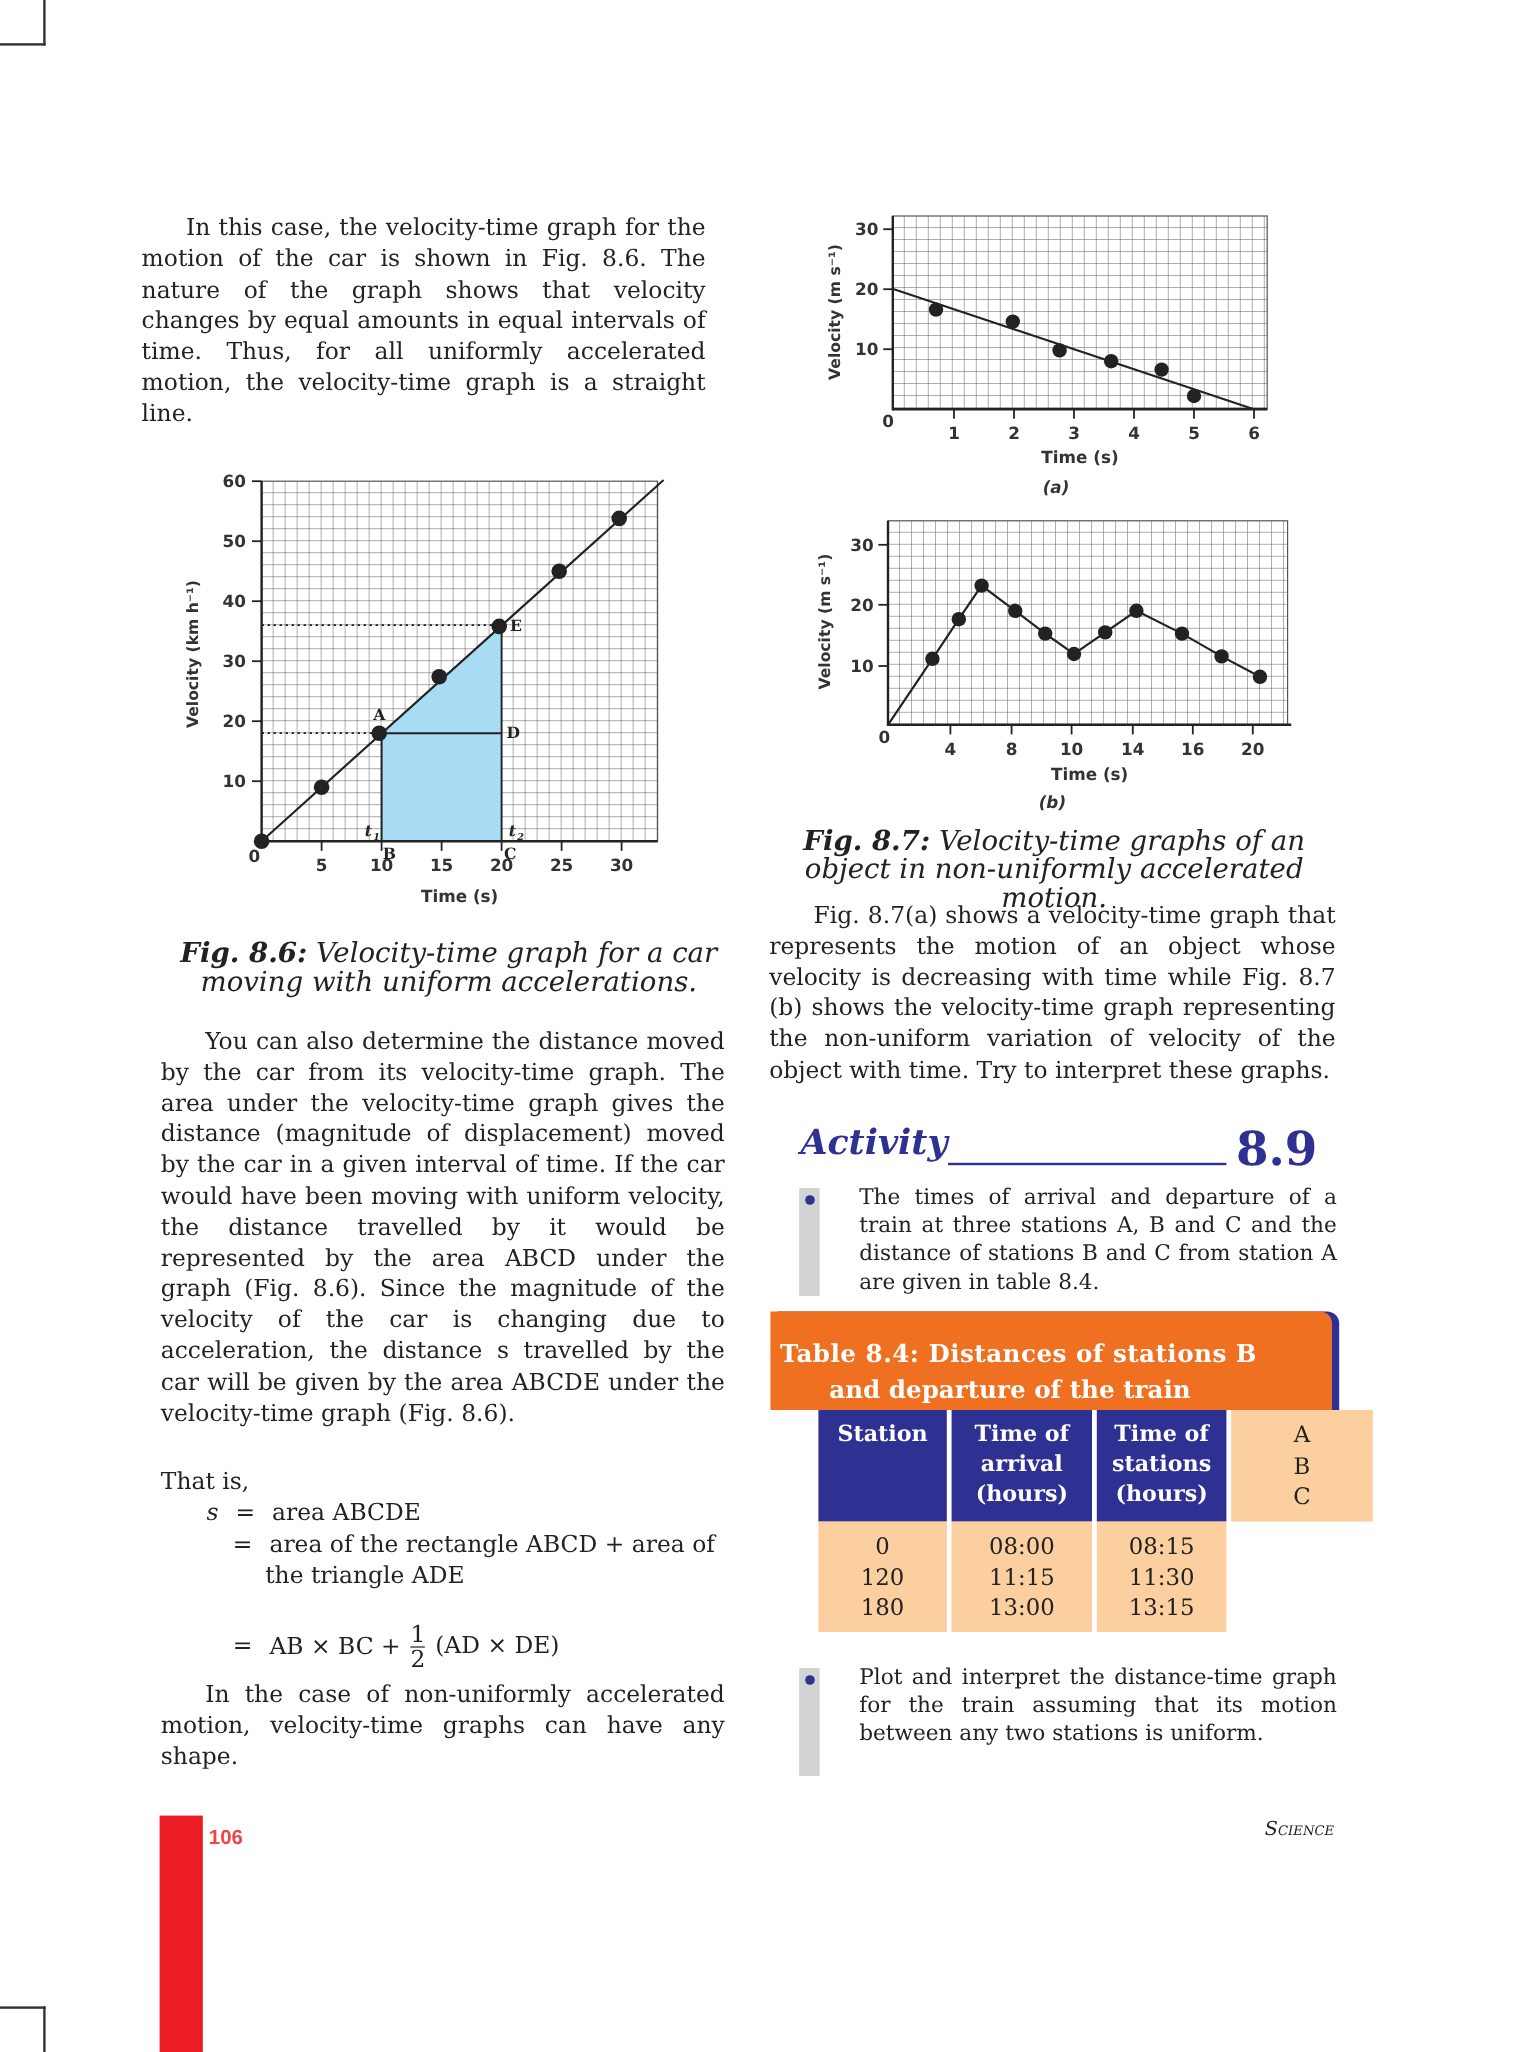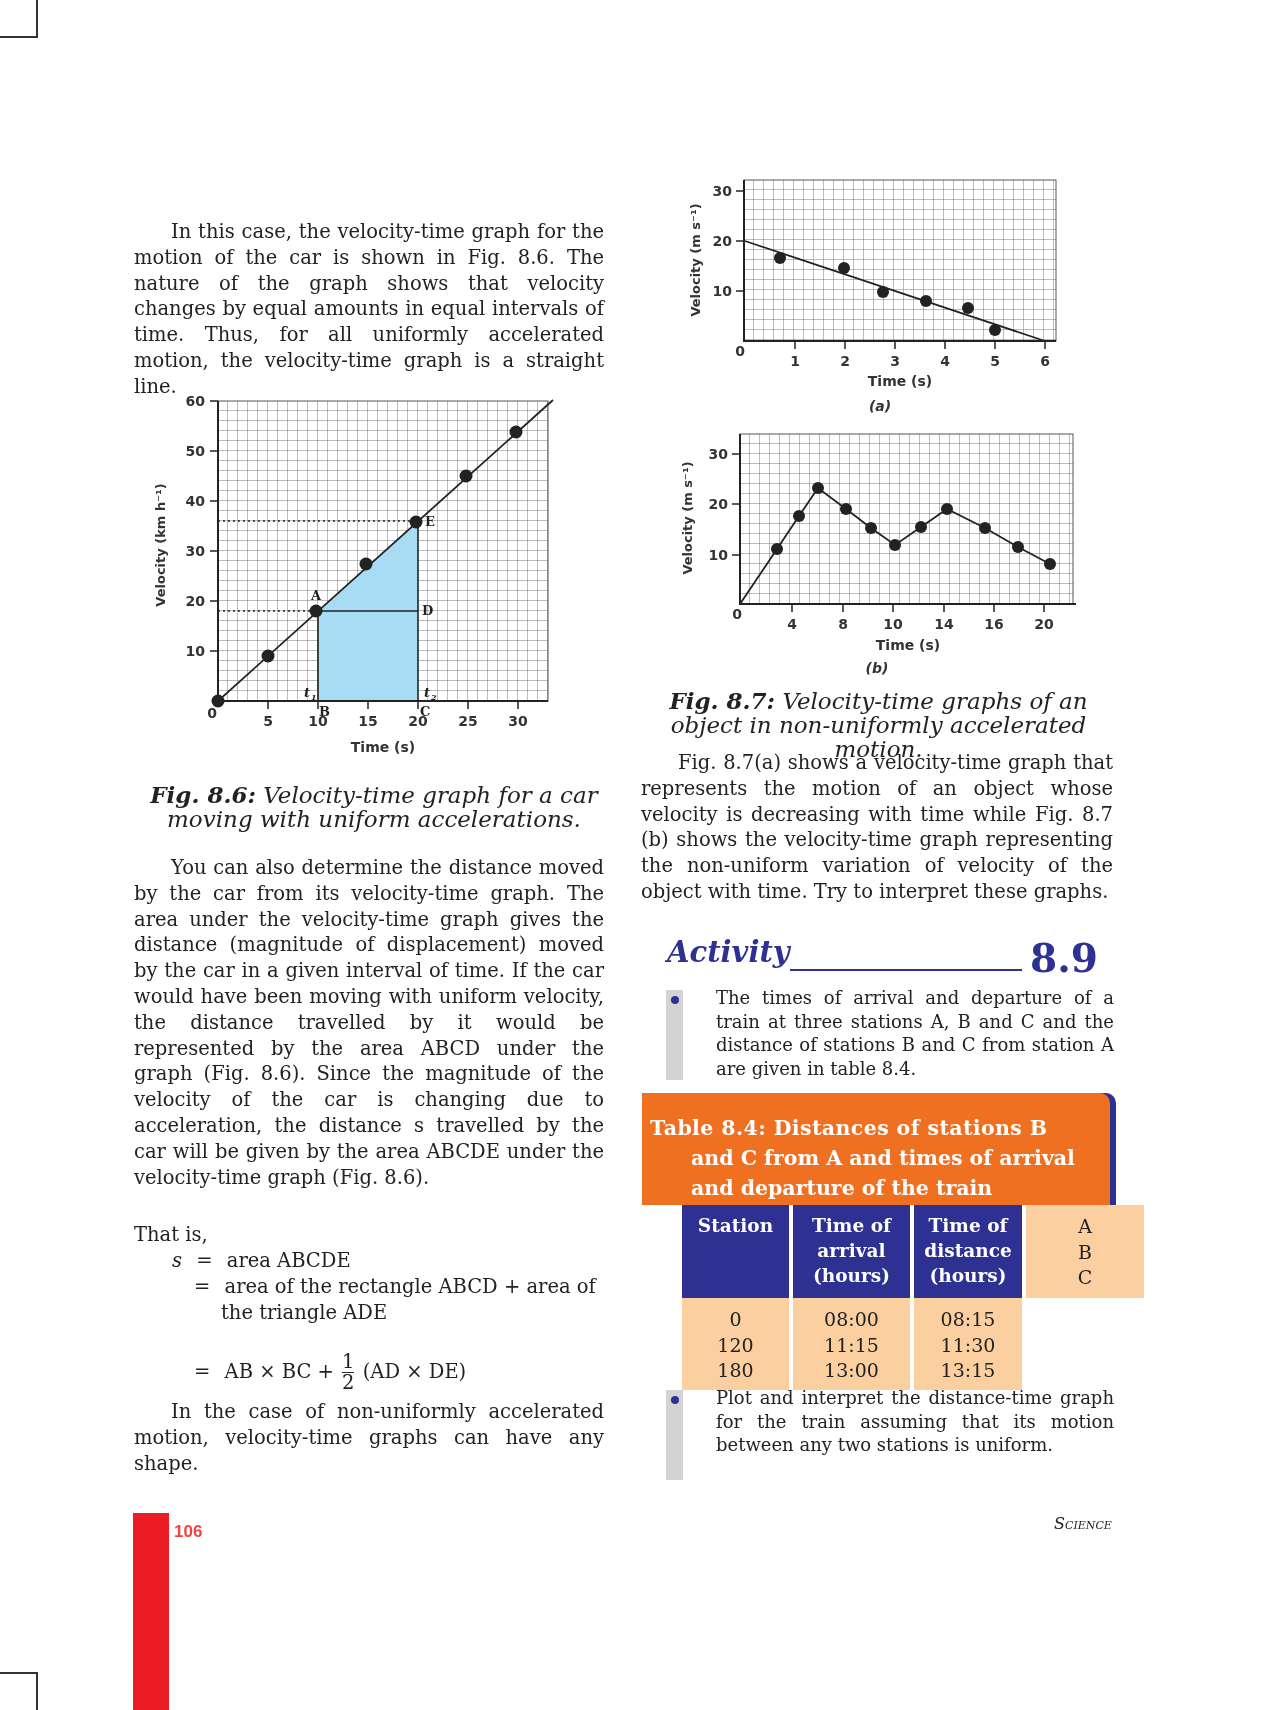--- a/index.html
+++ b/index.html
@@ -40,21 +40,21 @@
   .th { background: #2e3192; color: #fff; font-weight: bold; font-size: 18.5px; line-height: 25px;
     text-align: center; padding: 8px 2px 10px; }
   .td { background: #fbcf9f; color: #222; font-size: 19px; line-height: 25.5px; text-align: center; padding: 9px 2px 6px; }
 </style>
 </head>
 <body>
 
 <div class="crop-tl"></div>
 <div class="crop-bl"></div>
 
-<div class="para" style="left:134px; top:177px; width:470px; text-indent:37px;margin-top:42px;">In this case, the velocity-time graph for the motion of the car is shown in Fig. 8.6. The nature of the graph shows that velocity changes by equal amounts in equal intervals of time. Thus, for all uniformly accelerated motion, the velocity-time graph is a straight line.</div>
+<div class="para" style="left:118px; top:177px; width:470px; text-indent:37px;">In this case, the velocity-time graph for the motion of the car is shown in Fig. 8.6. The nature of the graph shows that velocity changes by equal amounts in equal intervals of time. Thus, for all uniformly accelerated motion, the velocity-time graph is a straight line.</div>
 
 <svg style="position:absolute; left:130px; top:390px;" width="460" height="380" viewBox="130 390 460 380">
   <defs>
     <pattern id="g1" x="218" y="401" width="10" height="10" patternUnits="userSpaceOnUse">
       <path d="M10 0 V10 M0 10 H10" stroke="#555" stroke-width="0.8" fill="none"></path>
     </pattern>
   </defs>
   <rect x="218" y="401" width="330" height="300" fill="url(#g1)" stroke="#555" stroke-width="1"></rect>
 
   <polygon points="318,611 418,521 418,701 318,701" fill="#a8dcf5" stroke="none"></polygon>
@@ -262,35 +262,34 @@
 <div class="activity-line"></div>
 <div class="activity-num">8.9</div>
 
 <div class="bullet-bar" style="left:666px; top:990px; height:90px;"></div>
 <div class="bullet-dot" style="left:671px; top:996px;"></div>
 <div class="act-text" style="left:716px; top:986px; width:398px;">The times of arrival and departure of a train at three stations A, B and C and the distance of stations B and C from station A are given in table 8.4.</div>
 
 <div class="tbl-wrap">
   <div class="tbl-title">
     <span style="display:block; letter-spacing:0.4px;">Table 8.4: Distances of stations B</span>
-    <span class="l2">and C from A and times of arrival</span>
     <span class="l2">and departure of the train</span>
   </div>
   <div class="tbl">
     <div class="th">
       <span>Station</span>
     </div>
     <div class="th">
       <span style="display:block">Time of</span>
       <span style="display:block">arrival</span>
       <span style="display:block">(hours)</span>
     </div>
     <div class="th">
       <span style="display:block">Time of</span>
-      <span style="display:block">distance</span>
+      <span style="display:block">stations</span>
       <span style="display:block">(hours)</span>
     </div>
 
     <div class="td">
       <span style="display:block">A</span>
       <span style="display:block">B</span>
       <span style="display:block">C</span>
     </div>
     <div class="td">
       <span style="display:block">0</span>

